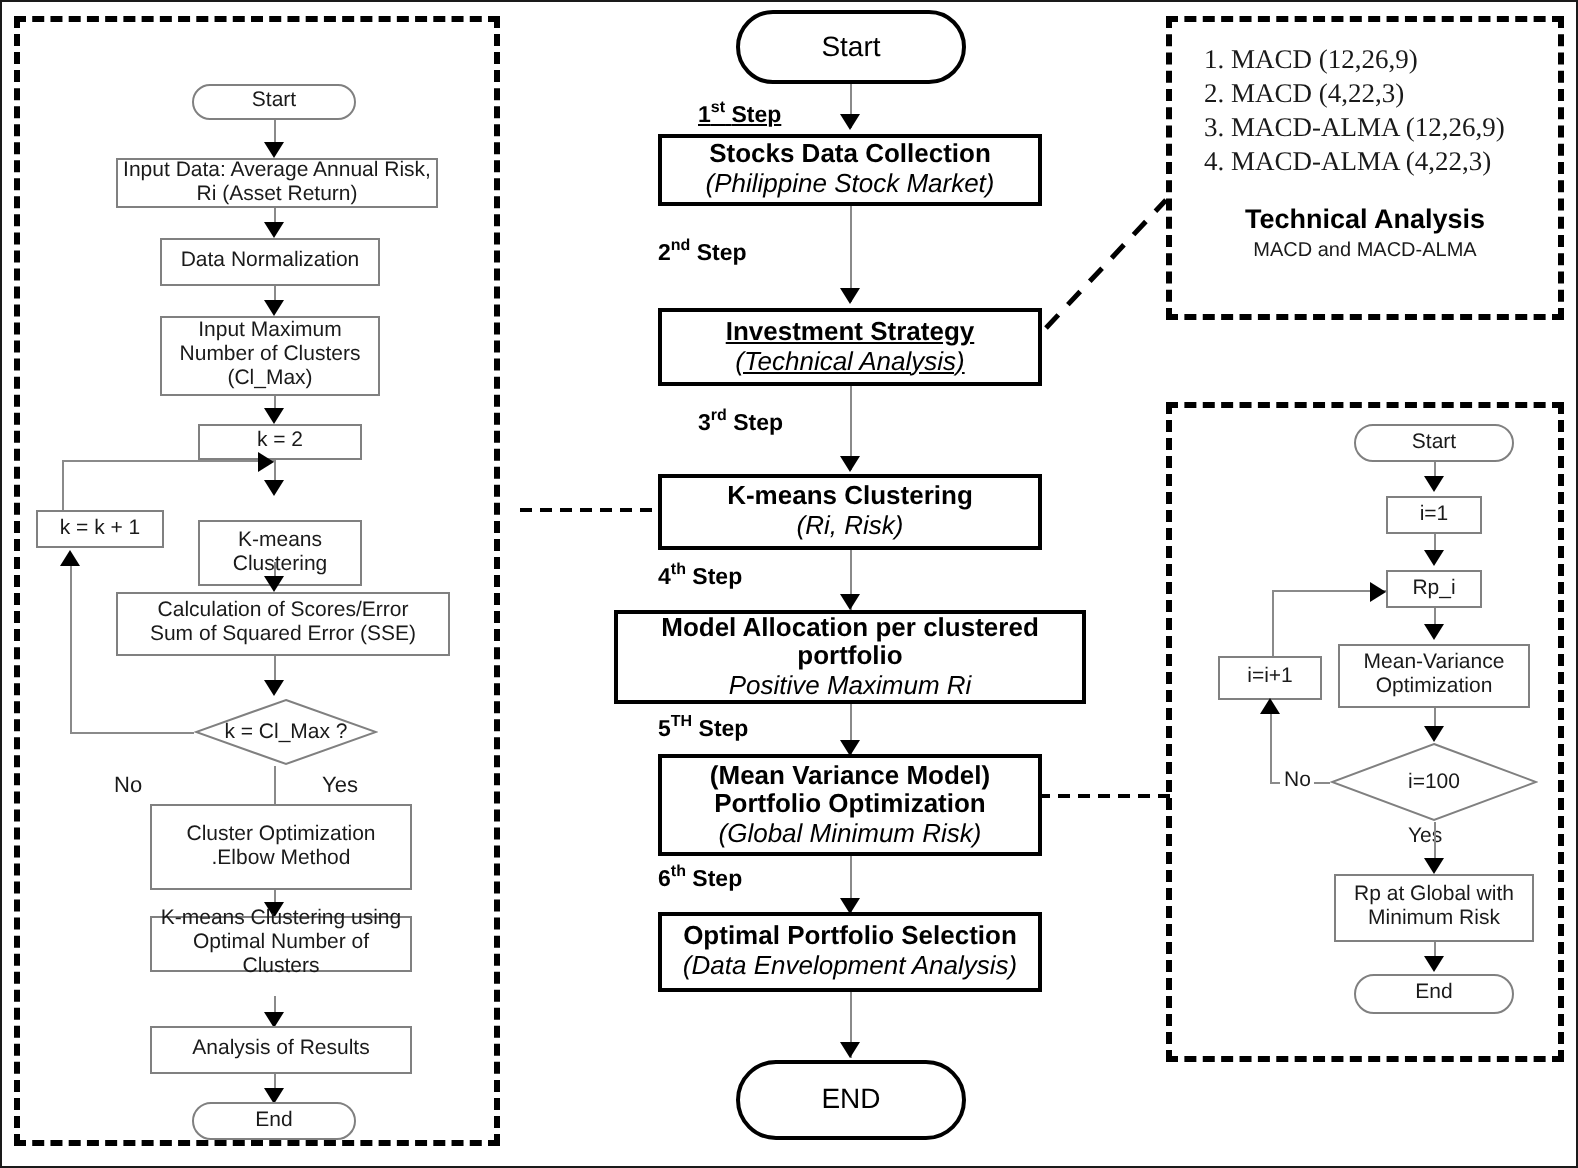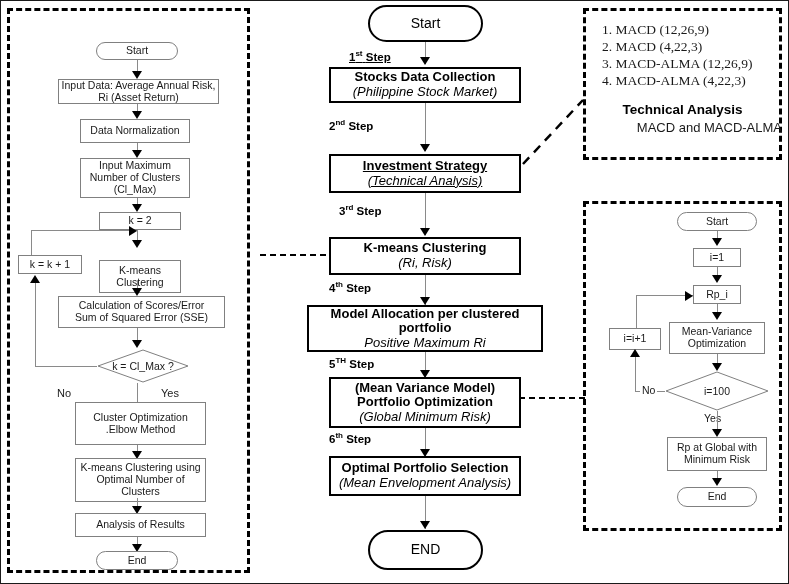--- a/index.html
+++ b/index.html
@@ -151,22 +151,22 @@
   }
   .ta-title {
     position: absolute;
     font-weight: bold;
     font-size: 13.5px;
     text-align: center;
     white-space: nowrap;
   }
   .ta-sub {
     position: absolute;
-    font-size: 13px;
-    text-align: right;
+    font-size: 10px;
+    text-align: center;
     white-space: nowrap;
     color: #1a1a1a;
   }
 </style>
 </head>
 <body>
 
 <div id="canvas">
 
   <div class="panel" style="left:6px; top:7px; width:243px; height:565px;"></div>
@@ -247,21 +247,21 @@
   <div class="vline" style="left:136px; top:382px; height:24px;"></div>
   <div class="arrow-down" style="left:131px; top:402px;"></div>
 
   <div class="node thin" style="left:74px; top:401px; width:131px; height:43px;">
     <span>Cluster Optimization</span>
     <span>.Elbow Method</span>
   </div>
   <div class="vline" style="left:136px; top:444px; height:9px;"></div>
   <div class="arrow-down" style="left:131px; top:450px;"></div>
 
-  <div class="node thin" style="left:74px; top:457px; width:131px; height:44px;">
+  <div class="node thin" style="left:74px; top:457px; width:131px; height:28px;">
     <span>K-means Clustering using</span>
     <span>Optimal Number of</span>
     <span>Clusters</span>
   </div>
   <div class="vline" style="left:136px; top:497px; height:11px;"></div>
   <div class="arrow-down" style="left:131px; top:505px;"></div>
 
   <div class="node thin" style="left:74px; top:512px; width:131px; height:24px;">
     <span>Analysis of Results</span>
   </div>
@@ -293,21 +293,21 @@
     <span>2</span><sup>nd</sup>
     <span>Step</span>
   </div>
   <div class="node heavy" style="left:328px; top:153px; width:192px; height:39px;text-decoration:underline;">
     <span class="l1">Investment Strategy</span>
     <span class="l2">(Technical Analysis)</span>
   </div>
   <div class="vline" style="left:424px; top:192px; height:42px;"></div>
   <div class="arrow-down" style="left:419px; top:227px;"></div>
 
-  <div class="step-label" style="left:338px; top:202px;">
+  <div class="step-label" style="left:348px; top:202px;">
     <span>3</span><sup>rd</sup>
     <span>Step</span>
   </div>
   <div class="node heavy" style="left:328px; top:236px; width:192px; height:38px;">
     <span class="l1">K-means Clustering</span>
     <span class="l2">(Ri, Risk)</span>
   </div>
   <div class="vline" style="left:424px; top:274px; height:31px;"></div>
   <div class="arrow-down" style="left:419px; top:296px;"></div>
 
@@ -334,21 +334,21 @@
   </div>
   <div class="vline" style="left:424px; top:427px; height:29px;"></div>
   <div class="arrow-down" style="left:419px; top:448px;"></div>
 
   <div class="step-label" style="left:328px; top:430px;">
     <span>6</span><sup>th</sup>
     <span>Step</span>
   </div>
   <div class="node heavy" style="left:328px; top:455px; width:192px; height:40px;">
     <span class="l1">Optimal Portfolio Selection</span>
-    <span class="l2">(Mean Envelopment Analysis)</span>
+    <span class="l2">(Data Envelopment Analysis)</span>
   </div>
   <div class="vline" style="left:424px; top:495px; height:33px;"></div>
   <div class="arrow-down" style="left:419px; top:520px;"></div>
 
   <div class="node term-heavy" style="left:367px; top:529px; width:115px; height:40px;">
     <span>END</span>
   </div>
 
   <div class="dash-h" style="left:259px; top:253px; width:66px;"></div>
 

